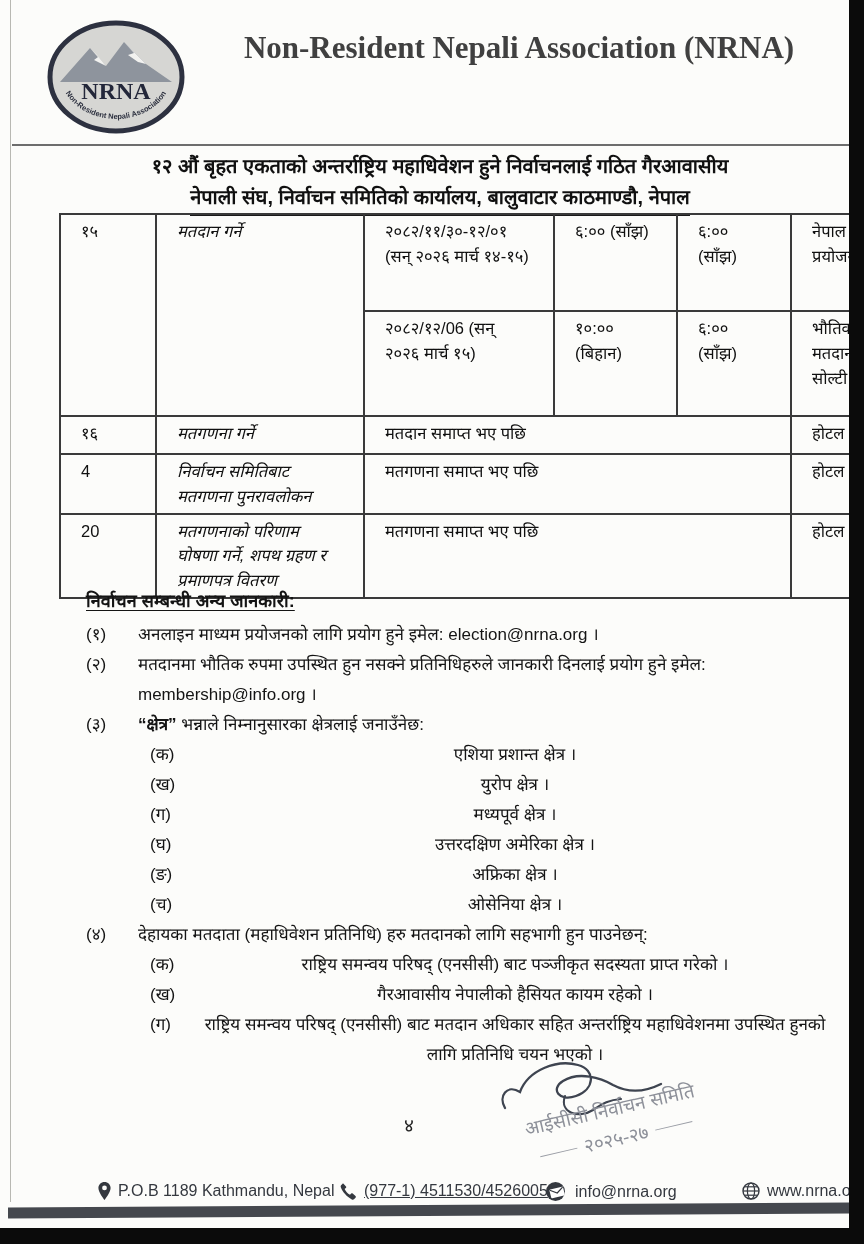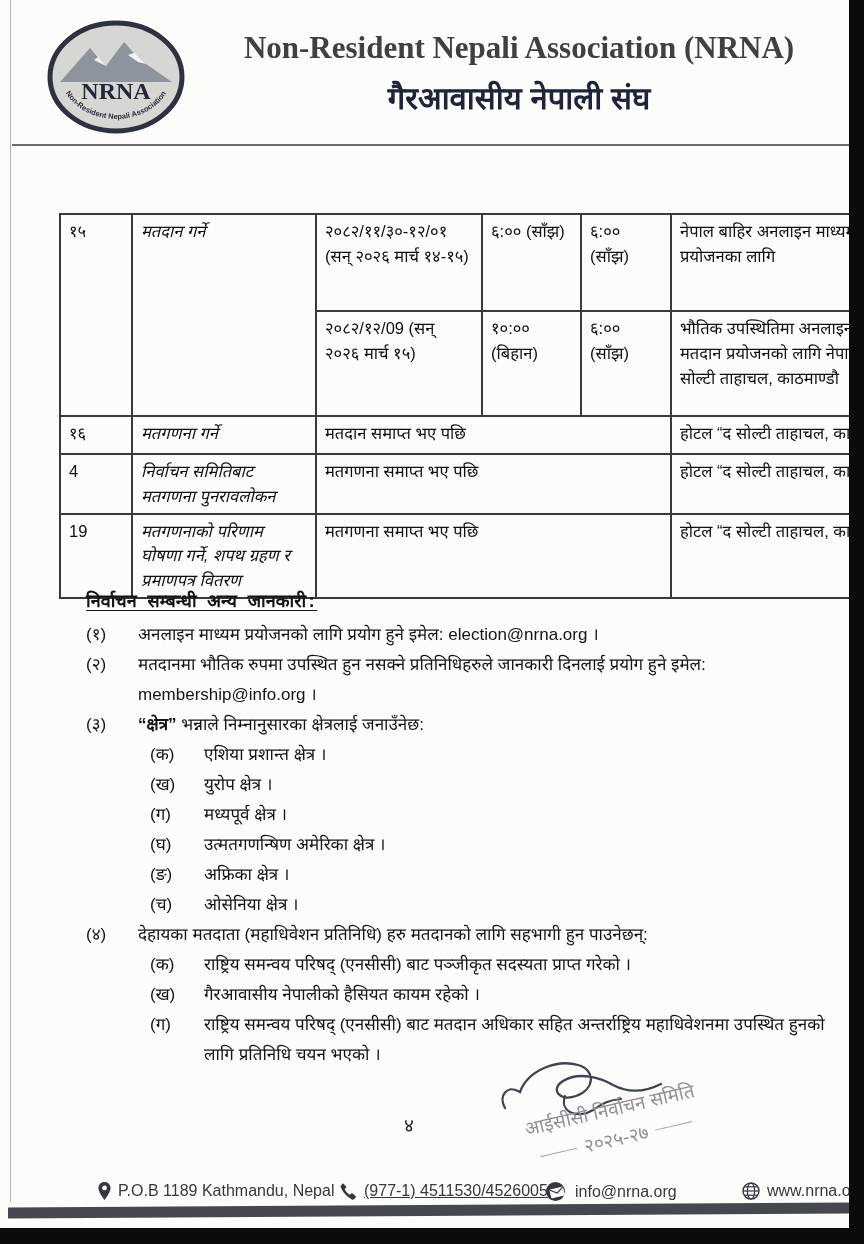--- a/index.html
+++ b/index.html
@@ -20,39 +20,39 @@
   .title-np{position:absolute;left:185px;top:76px;width:668px;text-align:center;
     font-weight:bold;font-size:31px;color:#20243a;}
   .header-rule{position:absolute;left:12px;top:144px;width:837px;height:2px;background:#6d6d6d;}
   
   .doc-head{position:absolute;left:64px;top:151px;width:752px;text-align:center;
     font-weight:bold;font-size:20px;color:#101010;line-height:31px;}
   .doc-head .u{display:inline-block;border-bottom:2px solid #1a1a1a;padding-bottom:1px;}
   
   table.sched{position:absolute;left:59px;top:213px;border-collapse:collapse;table-layout:fixed;
     font-size:16.5px;color:#101010;width:787px;}
-  table.sched td{border:2px solid #3a3a3a;vertical-align:top;padding:4px 8px;line-height:1.5;
+  table.sched td{border:2px solid #3a3a3a;vertical-align:top;padding:4px 20px;line-height:1.5;
     overflow-wrap:break-word;}
   td.c-sn{width:54px;padding-left:13px;}
   td.c-act{width:166px;font-style:italic;}
   td.c-date{width:148px;margin-left:25px;}
   td.c-start{width:81px;}
   td.c-end{width:72px;}
   td.c-rem{width:266px;}
   tr.h97{height:97px;} tr.h105{height:105px;} tr.h38{height:38px;} tr.h44{height:44px;} tr.h84{height:84px;}
   
   .info{position:absolute;left:86px;top:588px;width:740px;font-size:17px;color:#141414;}
   .info-heading{font-weight:bold;font-size:18px;text-decoration:underline;text-underline-offset:3px;
-    margin-bottom:8px;font-family:Liberation Mono, monospace;}
+    margin-bottom:8px;}
   .irow{display:flex;line-height:30px;}
   .irow .n{flex:0 0 52px;}
   .irow .t{flex:1;}
   .srow{display:flex;line-height:30px;margin-left:64px;}
   .srow .n{flex:0 0 54px;}
-  .srow .t{flex:1;}
+  .srow .t{flex:1;text-align:center;}
   
   .sig{position:absolute;left:495px;top:1056px;width:175px;height:78px;}
   .stamp{position:absolute;left:503px;top:1098px;width:220px;transform:rotate(-13deg);
     color:#8d9099;text-align:center;font-size:19px;line-height:24px;}
   .stamp .yr{display:inline-flex;align-items:center;gap:7px;}
   .stamp .dash{display:inline-block;width:38px;height:0;border-top:1.5px solid #9a9da5;}
   .page-num{position:absolute;left:404px;top:1112px;font-size:19px;color:#222;}
   
   .f-item{position:absolute;top:1182px;display:flex;align-items:flex-end;gap:7px;
     color:#34383f;font-size:16px;}
@@ -72,54 +72,57 @@
       <text x="70" y="79" text-anchor="middle" font-family="Liberation Serif, serif" font-weight="bold" font-size="24" fill="#23273a">NRNA</text>
       <defs>
           <path id="arcText" d="M 18 70 A 56 46 0 0 0 122 70"></path>
         </defs>
       <text font-size="7.5" font-weight="bold" fill="#2b2f3e">
         <textPath href="#arcText" startOffset="50%" text-anchor="middle">Non-Resident Nepali Association</textPath>
       </text>
     </svg>
   </div>
   <div class="title-en">Non-Resident Nepali Association (NRNA)</div>
-  <div class="title-np">गैरआवासीय नेपाली संघ</div>
   <div class="header-rule"></div>
 
+  <div class="doc-head">
+    <span>१२ औं बृहत एकताको अन्तर्राष्ट्रिय महाधिवेशन हुने निर्वाचनलाई गठित गैरआवासीय</span><br>
+    <span class="u">नेपाली संघ, निर्वाचन समितिको कार्यालय, बालुवाटार काठमाण्डौ, नेपाल</span>
+  </div>
 
   <table class="sched">
     <tbody>
         <tr class="h97">
       <td class="c-sn" rowspan="2">१५</td>
       <td class="c-act" rowspan="2">मतदान गर्ने</td>
       <td class="c-date">२०८२/११/३०-१२/०१ (सन् २०२६ मार्च १४-१५)</td>
       <td class="c-start">६:०० (साँझ)</td>
       <td class="c-end">६:०० (साँझ)</td>
       <td class="c-rem">नेपाल बाहिर अनलाइन माध्यमबाट मतदान प्रयोजनका लागि</td>
     </tr>
     <tr class="h105">
-      <td class="c-date">२०८२/१२/09 (सन् २०२६ मार्च १५)</td>
+      <td class="c-date">२०८२/१२/06 (सन् २०२६ मार्च १५)</td>
       <td class="c-start">१०:०० (बिहान)</td>
       <td class="c-end">६:०० (साँझ)</td>
       <td class="c-rem">भौतिक उपस्थितिमा अनलाइन माध्यमबाट मतदान प्रयोजनको लागि नेपाल भित्र होटल “द सोल्टी ताहाचल, काठमाण्डौ</td>
     </tr>
     <tr class="h38">
       <td class="c-sn">१६</td>
       <td class="c-act">मतगणना गर्ने</td>
       <td colspan="3">मतदान समाप्त भए पछि</td>
       <td class="c-rem">होटल “द सोल्टी ताहाचल, काठमाण्डौ”</td>
     </tr>
     <tr class="h44">
       <td class="c-sn">4</td>
       <td class="c-act">निर्वाचन समितिबाट मतगणना पुनरावलोकन</td>
       <td colspan="3">मतगणना समाप्त भए पछि</td>
       <td class="c-rem">होटल “द सोल्टी ताहाचल, काठमाण्डौ”</td>
     </tr>
     <tr class="h84">
-      <td class="c-sn">19</td>
+      <td class="c-sn">20</td>
       <td class="c-act">मतगणनाको परिणाम घोषणा गर्ने, शपथ ग्रहण र प्रमाणपत्र वितरण</td>
       <td colspan="3">मतगणना समाप्त भए पछि</td>
       <td class="c-rem">होटल “द सोल्टी ताहाचल, काठमाण्डौ”</td>
     </tr>
   </tbody>
     </table>
 
   <div class="info">
     <div class="info-heading">निर्वाचन सम्बन्धी अन्य जानकारी:</div>
 
@@ -144,21 +147,21 @@
     <div class="srow">
       <span class="n">(ख)</span>
       <span class="t">युरोप क्षेत्र ।</span>
     </div>
     <div class="srow">
       <span class="n">(ग)</span>
       <span class="t">मध्यपूर्व क्षेत्र ।</span>
     </div>
     <div class="srow">
       <span class="n">(घ)</span>
-      <span class="t">उत्मतगणन्षिण अमेरिका क्षेत्र ।</span>
+      <span class="t">उत्तरदक्षिण अमेरिका क्षेत्र ।</span>
     </div>
     <div class="srow">
       <span class="n">(ङ)</span>
       <span class="t">अफ्रिका क्षेत्र ।</span>
     </div>
     <div class="srow">
       <span class="n">(च)</span>
       <span class="t">ओसेनिया क्षेत्र ।</span>
     </div>
 

